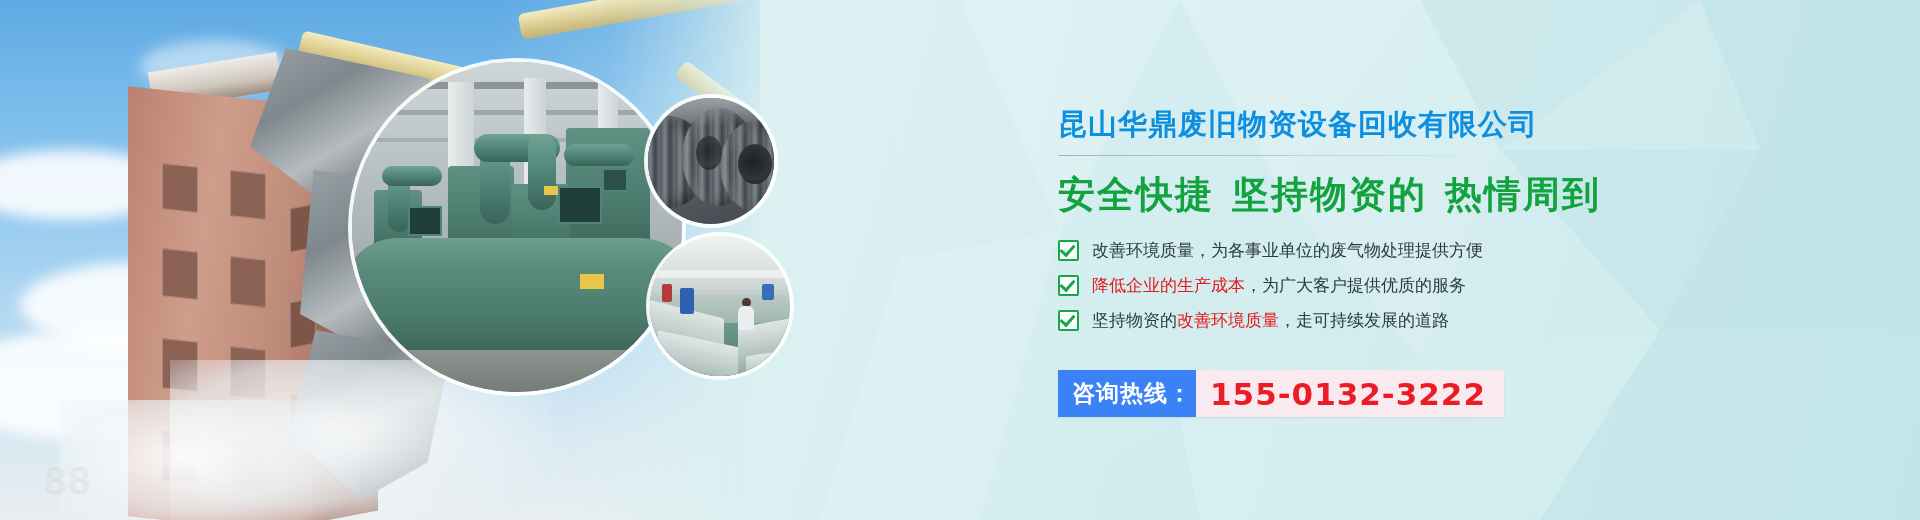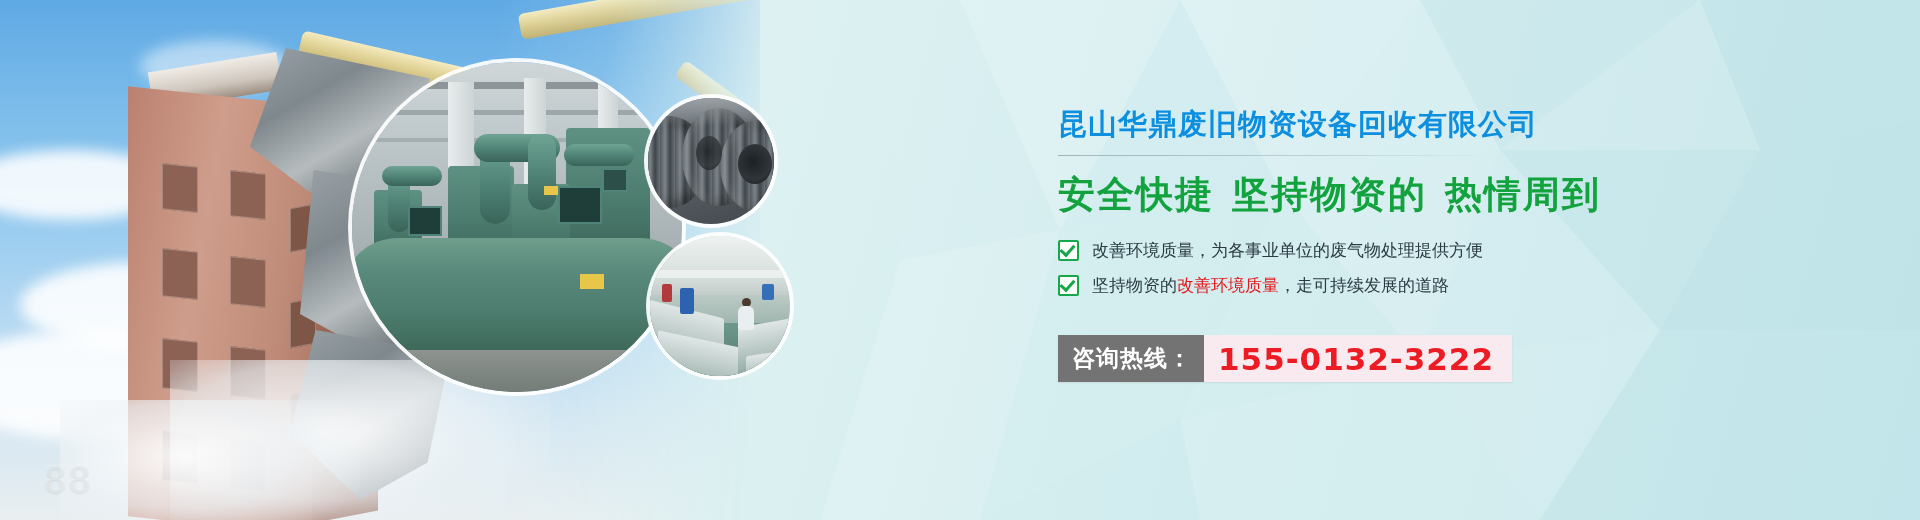--- a/index.html
+++ b/index.html
@@ -313,28 +313,28 @@
   .hl { color: #e4181d; }
 
   .hotline {
     margin-top: 22px;
     display: inline-flex;
     align-items: stretch;
     height: 47px;
     box-shadow: 0 1px 2px rgba(0,0,0,.08);
   }
   .hotline-label {
-    background: #737373;
+    background: #3b82f6;
     color: #ffffff;
     font-size: 23px;
     font-weight: bold;
     letter-spacing: 1px;
     display: flex;
     align-items: center;
-    padding: 0 12px 0 14px;
+    padding: 0 4px 0 14px;
     white-space: nowrap;
   }
   .hotline-number {
     background: #f8eaee;
     color: #ec1b24;
     font-size: 31px;
     font-weight: bold;
     letter-spacing: 1px;
     display: flex;
     align-items: center;
@@ -483,20 +483,24 @@
       <span>安全快捷</span><span>坚持物资的</span><span>热情周到</span>
     </div>
 
     <ul class="bullets">
       <li class="bullet">
         <span class="check"></span>
         <span><span>改善环境质量，为各事业单位的废气物处理提供方便</span><span class="hl"></span><span></span></span>
       </li>
       <li class="bullet">
         <span class="check"></span>
+        <span><span></span><span class="hl">降低企业的生产成本</span><span>，为广大客户提供优质的服务</span></span>
+      </li>
+      <li class="bullet">
+        <span class="check"></span>
         <span><span>坚持物资的</span><span class="hl">改善环境质量</span><span>，走可持续发展的道路</span></span>
       </li>
     </ul>
 
     <div class="hotline">
       <div class="hotline-label">咨询热线：</div>
       <div class="hotline-number">155-0132-3222</div>
     </div>
 
   </div>

